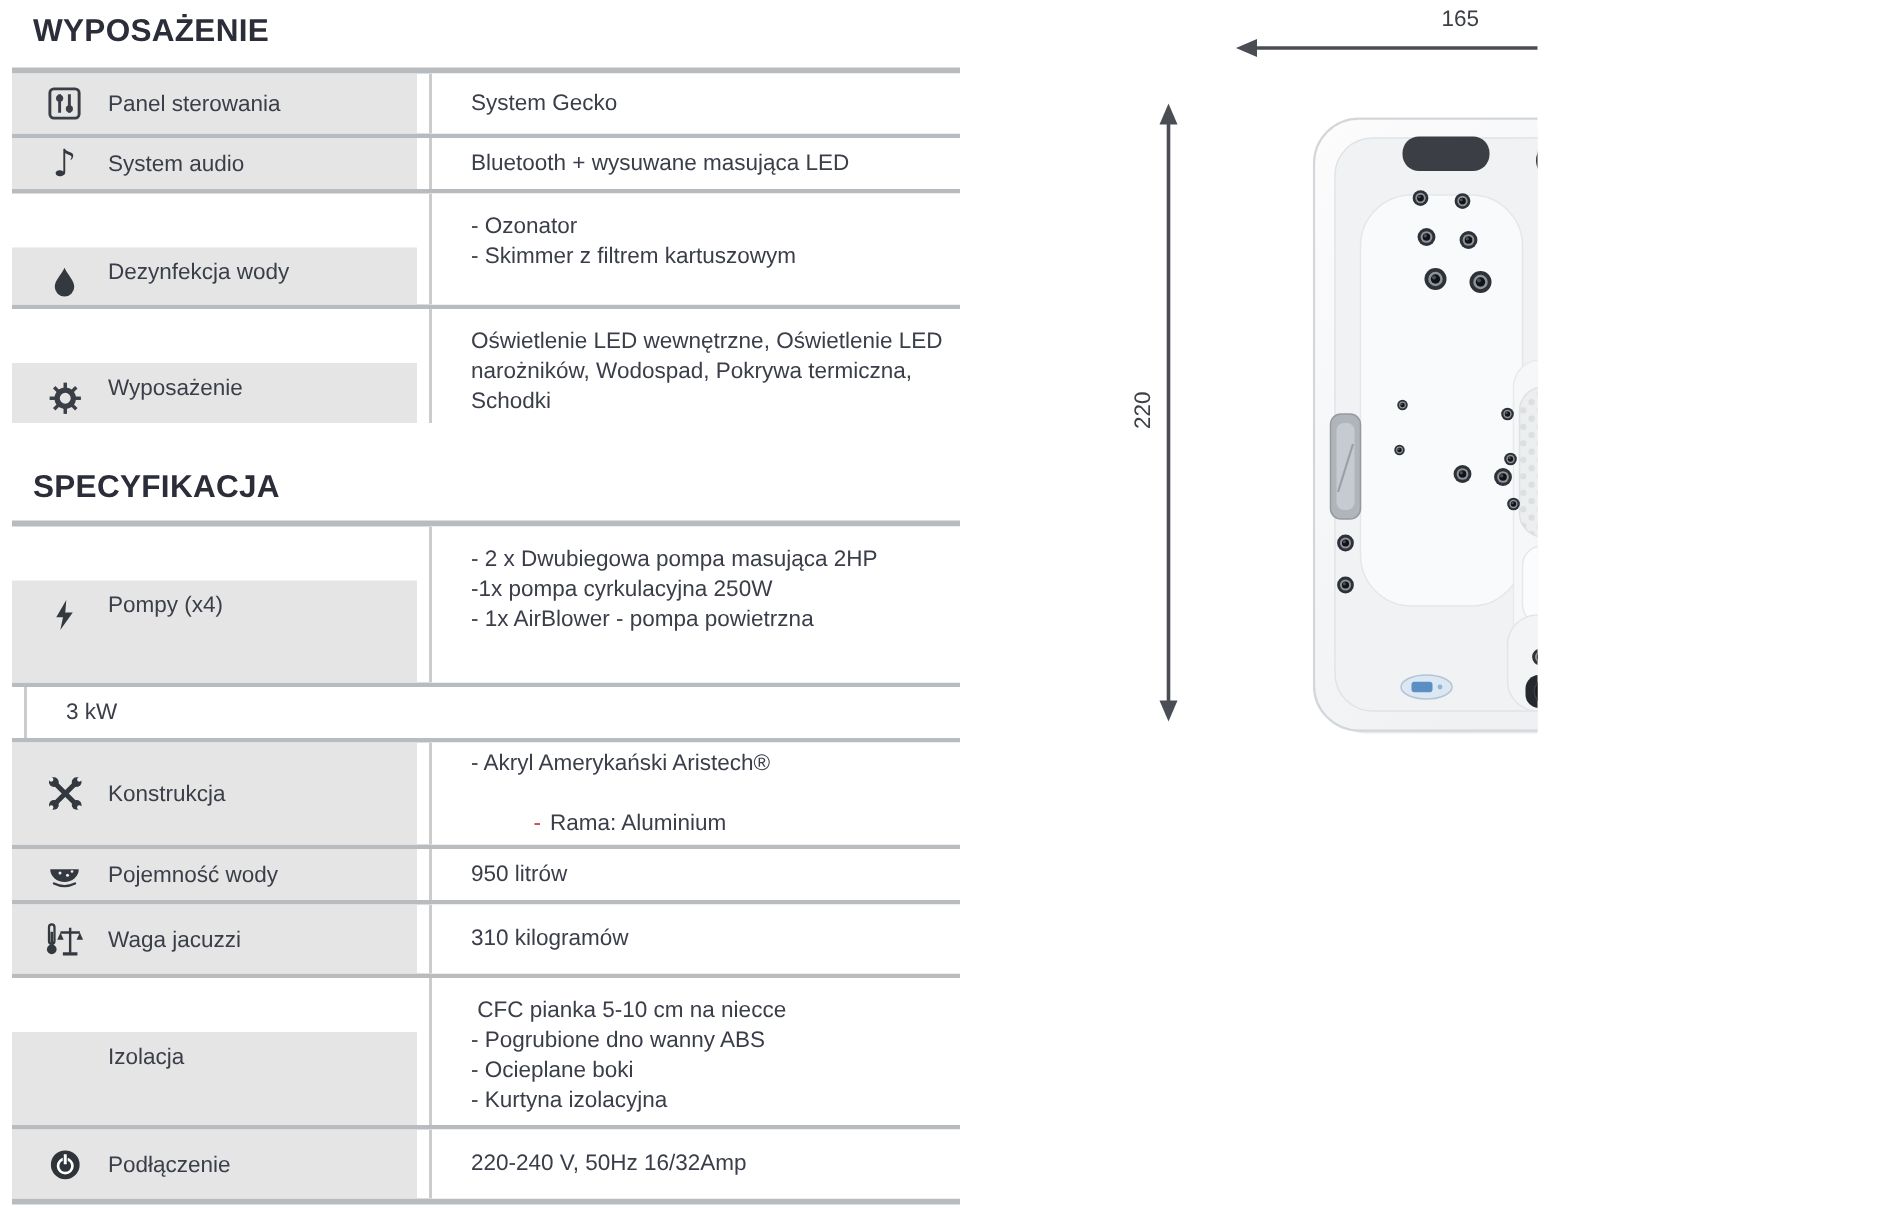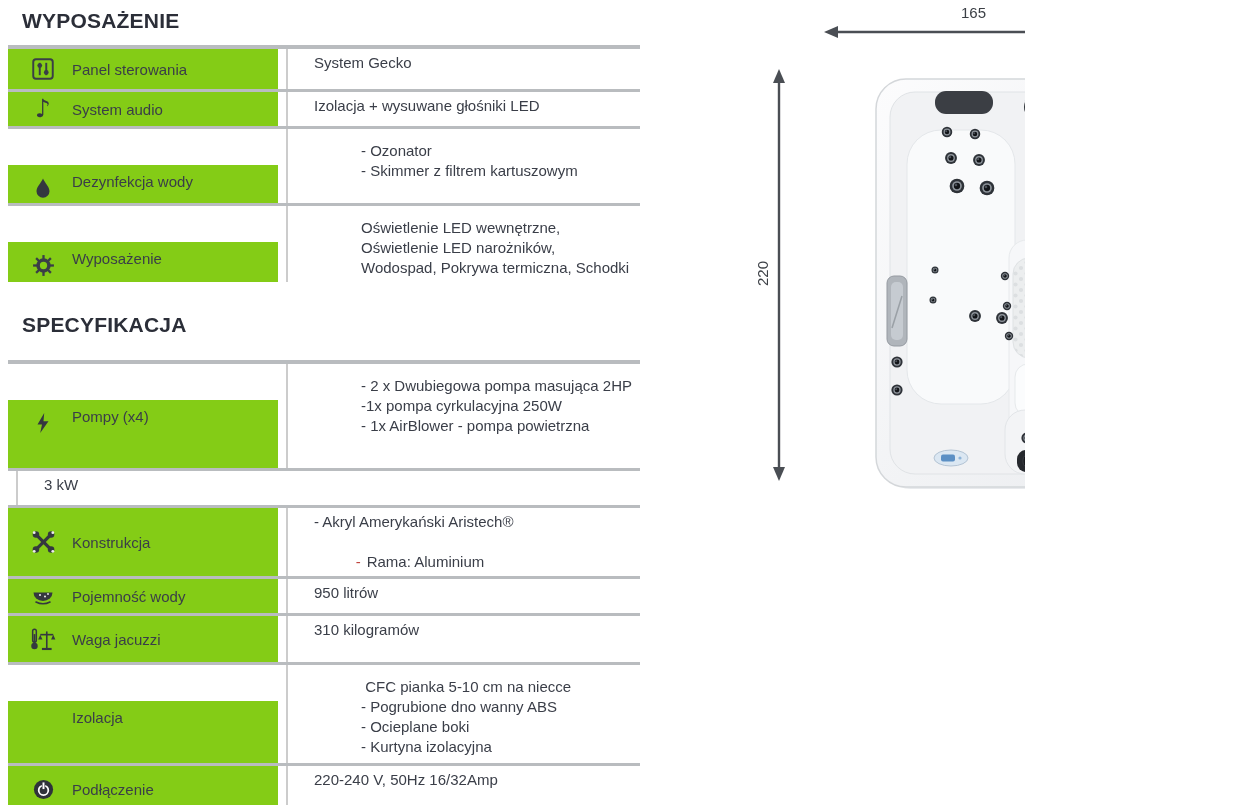--- a/index.html
+++ b/index.html
@@ -6,44 +6,44 @@
   .page{
     position:relative;width:1025px;height:805px;overflow:hidden;
     font-family:"Liberation Sans",sans-serif;color:#3a3e48;background:#ffffff;
   }
   
   .left-col{position:absolute;left:8px;top:0;width:632px;}
   .sec-title{
     font-size:21px;font-weight:bold;color:#2b2e38;letter-spacing:.2px;
     margin:8px 0 11px 14px;line-height:26px;
   }
-  .sec-title.second{margin-top:30px;margin-bottom:22px;}
+  .sec-title.second{margin-top:30px;margin-bottom:9px;}
   .spec-table{border-top:4px solid #b9bcbf;}
   .spec-table.with-bottom{border-bottom:4px solid #b9bcbf;}
   .row{display:flex;align-items:center;border-bottom:3px solid #b9bcbf;min-height:var(--h,36px);}
   .row:last-child{border-bottom:none;}
   .spec-table.with-bottom .row:last-child{border-bottom:none;}
   .row.tall{align-items:flex-start;}
   .row.tall .cell-label{padding-top:8px;}
   .row.tall .cell-value{padding-top:8px;}
   .cell-label{
-    width:270px;background:#84cc16;align-self:stretch;
+    width:270px;background:#e5e5e5;align-self:stretch;
     display:flex;align-items:center;flex:none;
   }
   .row.tall .cell-label{align-items:flex-start;margin-top:36px;}
   .icon-box{width:34px;margin-left:18px;margin-right:12px;flex:none;
     display:flex;align-items:center;justify-content:center;height:30px;}
   .icon-box svg{display:block;}
   .note-glyph{font-family:"DejaVu Sans",sans-serif;font-size:25px;color:#34383f;line-height:26px;}
   .lbl{font-size:15px;color:#3a3e48;}
   .cell-value{
     flex:1;margin-left:8px;border-left:2px solid #cccccc;align-self:stretch;
-    display:flex;background:#ffffff;
+    display:flex;align-items:center;background:#ffffff;
   }
-  .row.tall .cell-value{align-items:flex-start;padding-left:47px;}
+  .row.tall .cell-value{align-items:flex-start;}
   .val{font-size:15px;line-height:20px;white-space:pre-wrap;padding:4px 6px 4px 26px;color:#3a3e48;}
   .dash-red{color:#c0453e;}
   .line2-txt{margin-left:6px;}
   
   .dim-label{position:absolute;font-size:15px;color:#3c4046;}
   .dim-165{left:961px;top:4px;width:64px;text-align:left;}
   .dim-220{left:737px;top:265px;width:50px;text-align:center;transform:rotate(-90deg);}
   .h-arrow{position:absolute;left:823px;top:23px;}
   .v-arrow{position:absolute;left:770px;top:68px;}
   .tub{position:absolute;left:875px;top:78px;}
@@ -79,21 +79,21 @@
 
 
       <div class="row" style="--h:34px">
         <div class="cell-label">
           <span class="icon-box">
               <span class="note-glyph">♪</span>
             </span>
           <span class="lbl">System audio</span>
         </div>
         <div class="cell-value">
-            <span class="val">Izolacja + wysuwane głośniki LED</span>
+            <span class="val">Bluetooth + wysuwane masująca LED</span>
           </div>
       </div>
 
       <div class="row tall" style="--h:54px">
         <div class="cell-label">
           <span class="icon-box">
             <svg width="24" height="24" viewBox="0 0 24 24">
                 <path d="M12 2.5 C10 7 5.5 11 5.5 15.2 a6.5 6.5 0 0 0 13 0 C18.5 11 14 7 12 2.5 Z" fill="#34383f"></path>
               </svg>
           </span>

